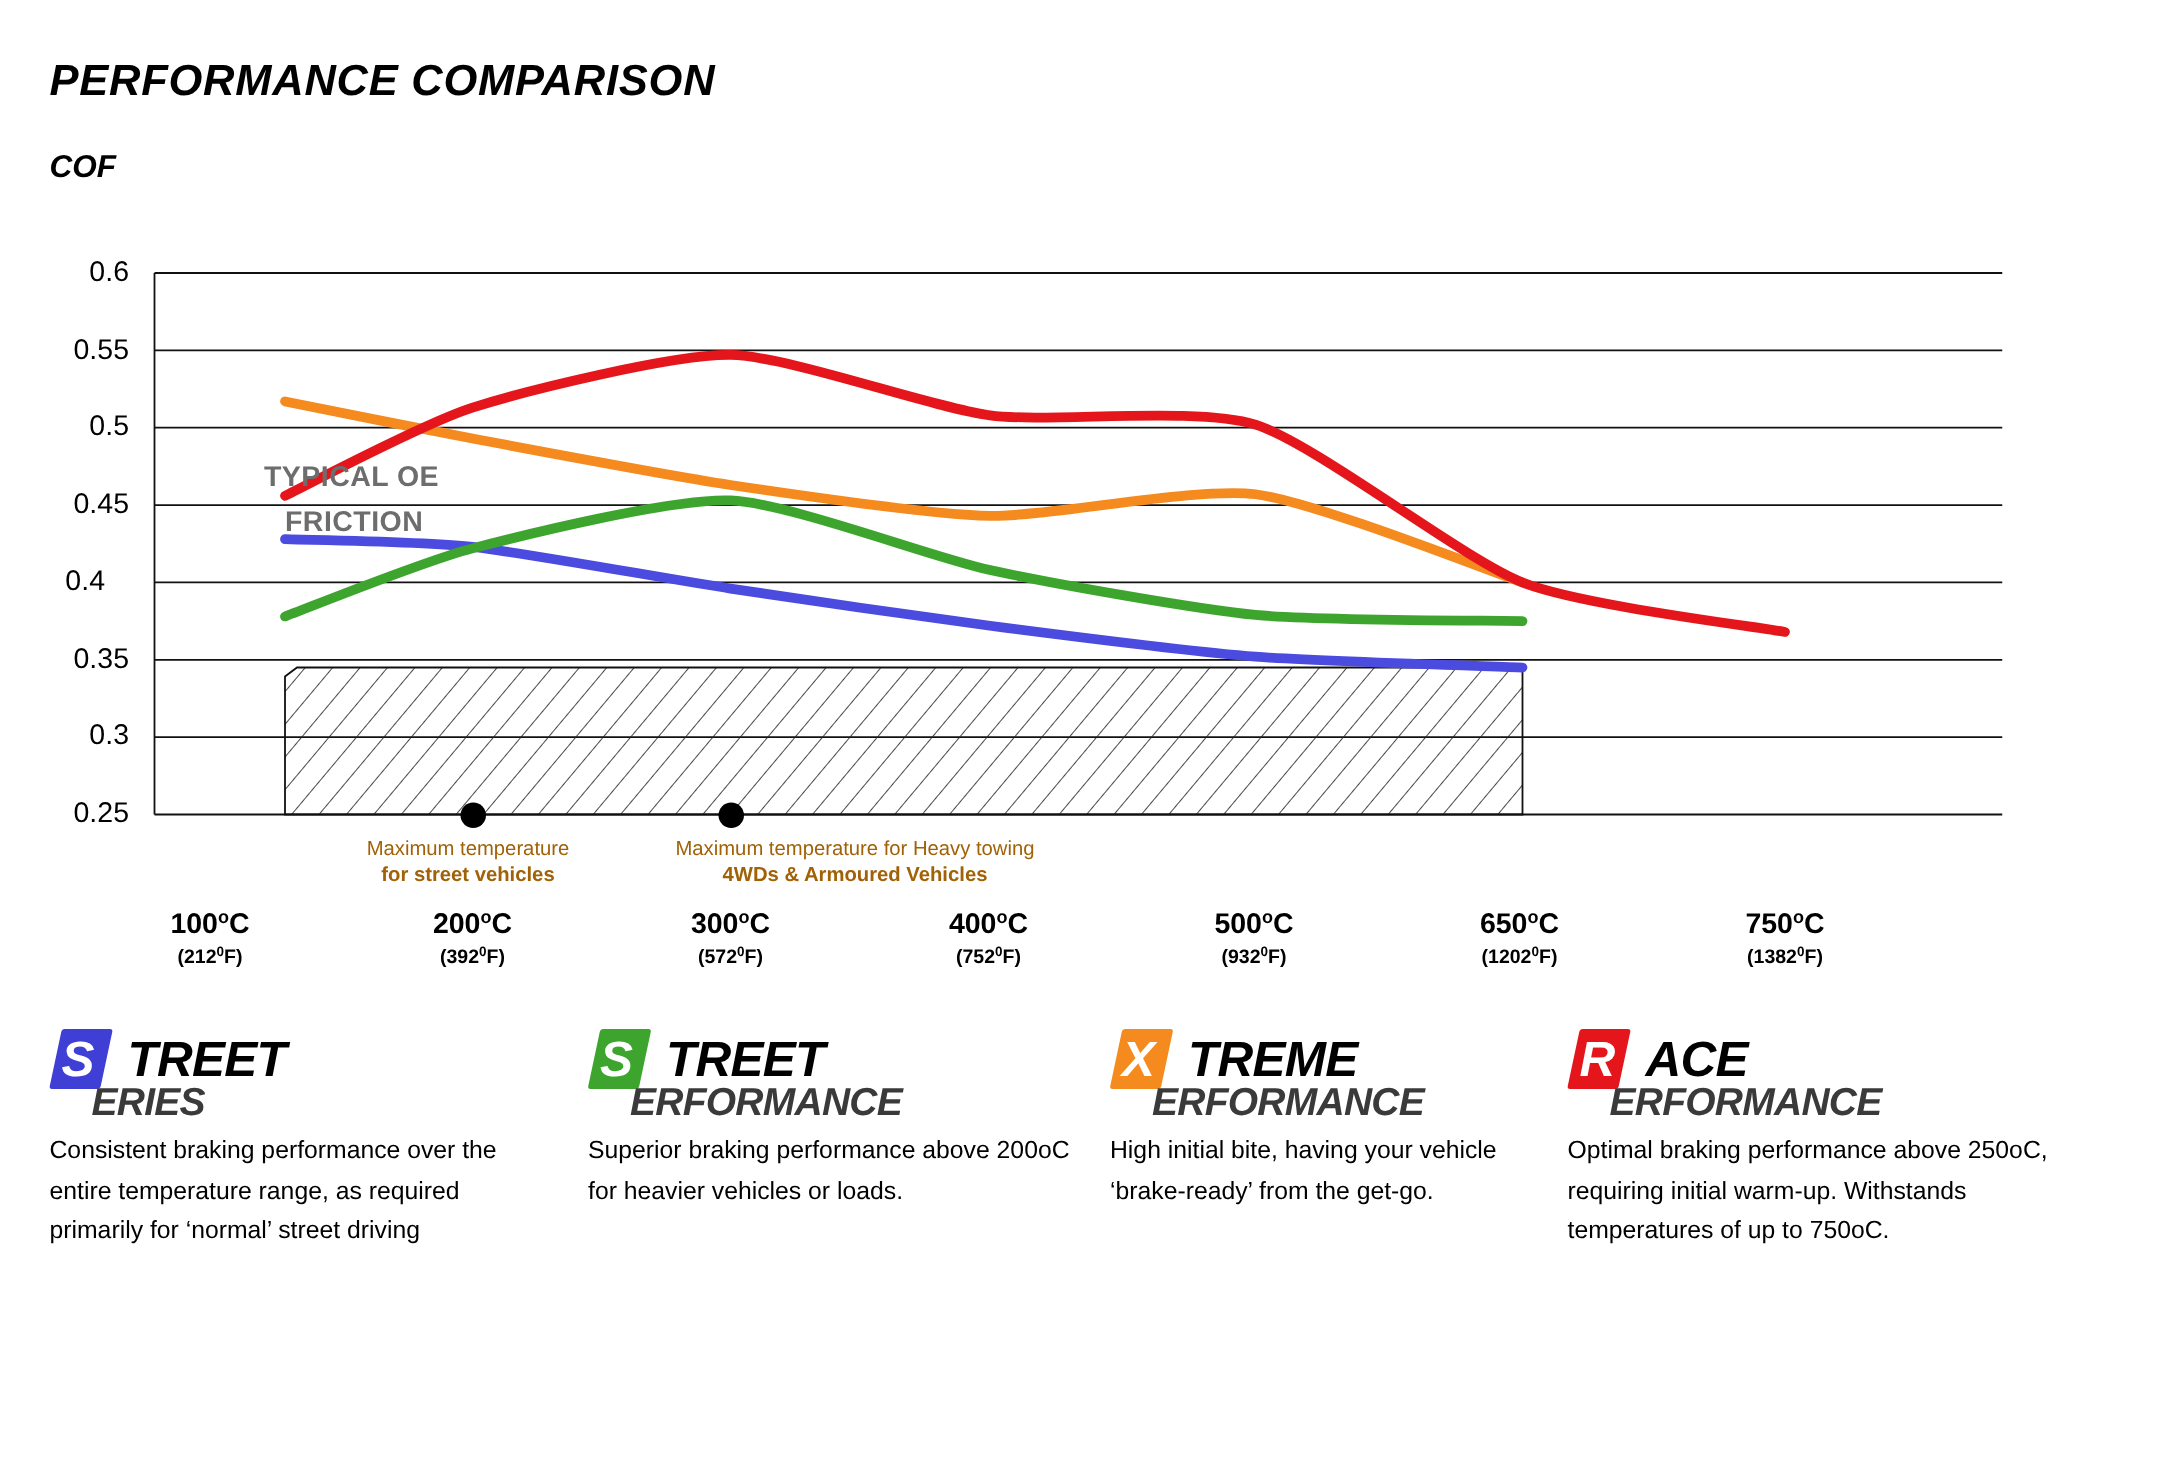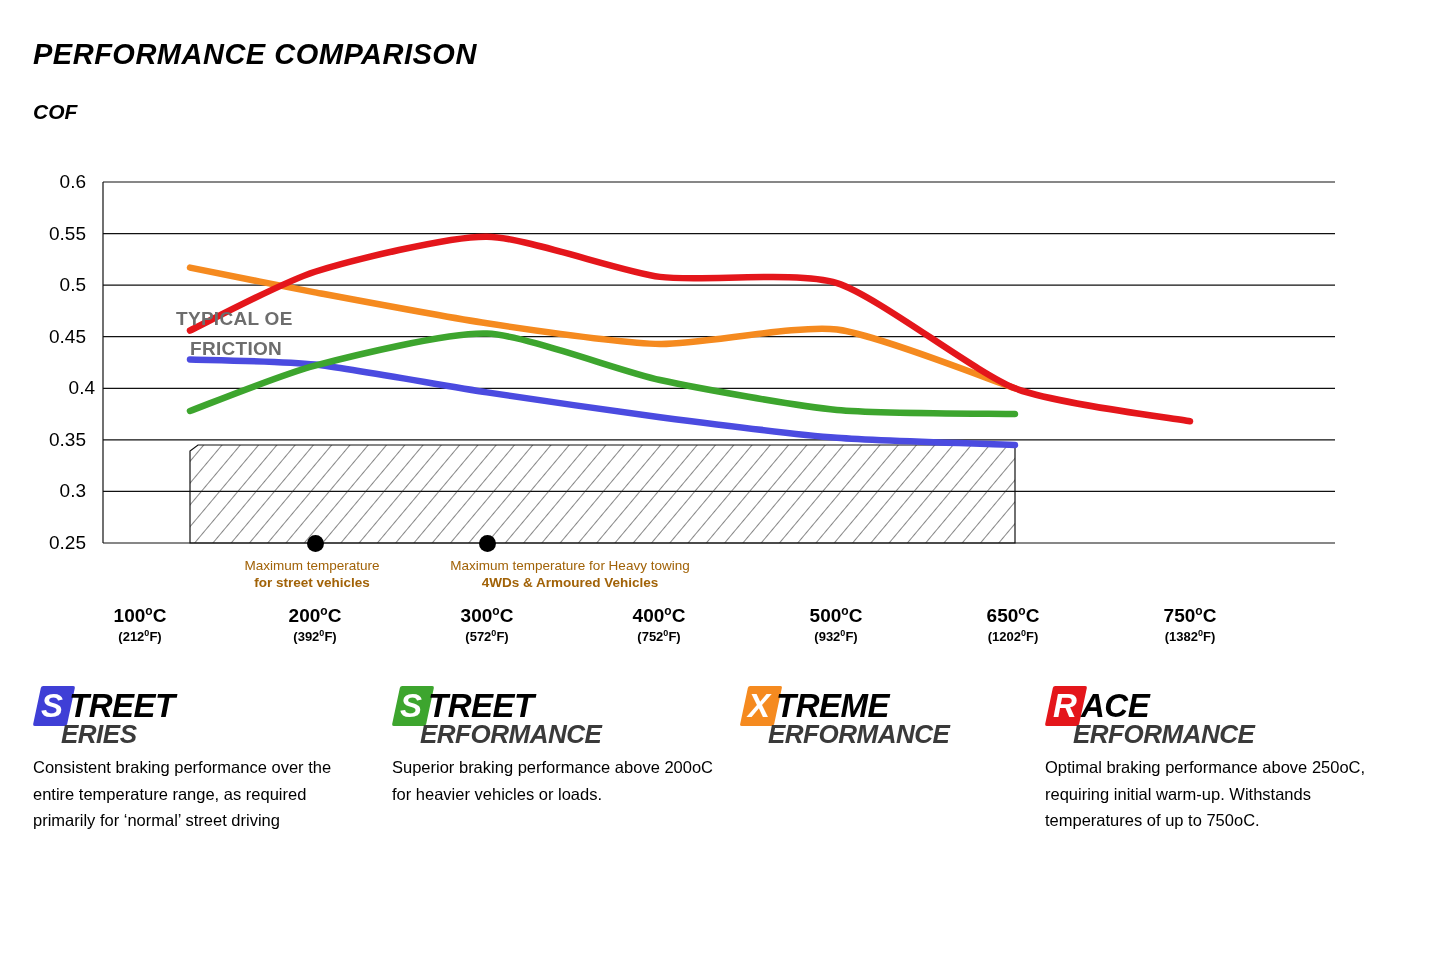--- a/index.html
+++ b/index.html
@@ -140,21 +140,21 @@
     top: 1px;
     font-size: 33px;
     font-weight: bold;
     font-style: italic;
     color: #ffffff;
     z-index: 3;
     line-height: 38px;
   }
   .logo-word1 {
     position: absolute;
-    left: 36px;
+    left: 52px;
     top: 1px;
     font-size: 33px;
     font-weight: bold;
     font-style: italic;
     color: #000;
     line-height: 38px;
     letter-spacing: -0.5px;
     z-index: 2;
   }
   .logo-word2 {
@@ -181,21 +181,21 @@
 <div class="page">
 
   <div id="chart-title">PERFORMANCE COMPARISON</div>
   <div id="y-axis-title">COF</div>
 
   <div id="y-labels">
       <div class="y-tick-label" style="left: 28px; top: 182px;">0.6</div>
       <div class="y-tick-label" style="left: 28px; top: 233.571px;">0.55</div>
       <div class="y-tick-label" style="left: 28px; top: 285.143px;">0.5</div>
       <div class="y-tick-label" style="left: 28px; top: 336.714px;">0.45</div>
-      <div class="y-tick-label" style="left: 37px; top: 388.286px;">0.4</div>
+      <div class="y-tick-label" style="left: 12px; top: 388.286px;">0.4</div>
       <div class="y-tick-label" style="left: 28px; top: 439.857px;">0.35</div>
       <div class="y-tick-label" style="left: 28px; top: 491.429px;">0.3</div>
       <div class="y-tick-label" style="left: 28px; top: 543px;">0.25</div>
     </div>
 
   <div id="plot-area">
     <svg id="plot-svg" width="1240" height="390" viewBox="0 0 1240 390">
       <defs>
         <pattern id="oe-hatch" width="14" height="14" patternUnits="userSpaceOnUse" patternTransform="rotate(40)">
           <line x1="0" y1="0" x2="0" y2="14" stroke="#222" stroke-width="1.1"></line>
@@ -284,20 +284,21 @@
         </div>
         <div class="legend-desc">Superior braking performance above 200oC for heavier vehicles or loads.</div>
       </div>
       <div class="legend-card" style="left: 740px; width: 275px;">
         <div class="legend-logo">
           <div class="logo-badge" style="background: rgb(245, 138, 31);"></div>
           <div class="logo-letter">X</div>
           <div class="logo-word1">TREME</div>
           <div class="logo-word2">ERFORMANCE</div>
         </div>
+        <div class="legend-desc">High initial bite, having your vehicle ‘brake-ready’ from the get-go.</div>
       </div>
       <div class="legend-card" style="left: 1045px; width: 330px;">
         <div class="legend-logo">
           <div class="logo-badge" style="background: rgb(228, 22, 27);"></div>
           <div class="logo-letter">R</div>
           <div class="logo-word1">ACE</div>
           <div class="logo-word2">ERFORMANCE</div>
         </div>
         <div class="legend-desc">Optimal braking performance above 250oC, requiring initial warm-up. Withstands temperatures of up to 750oC.</div>
       </div>

